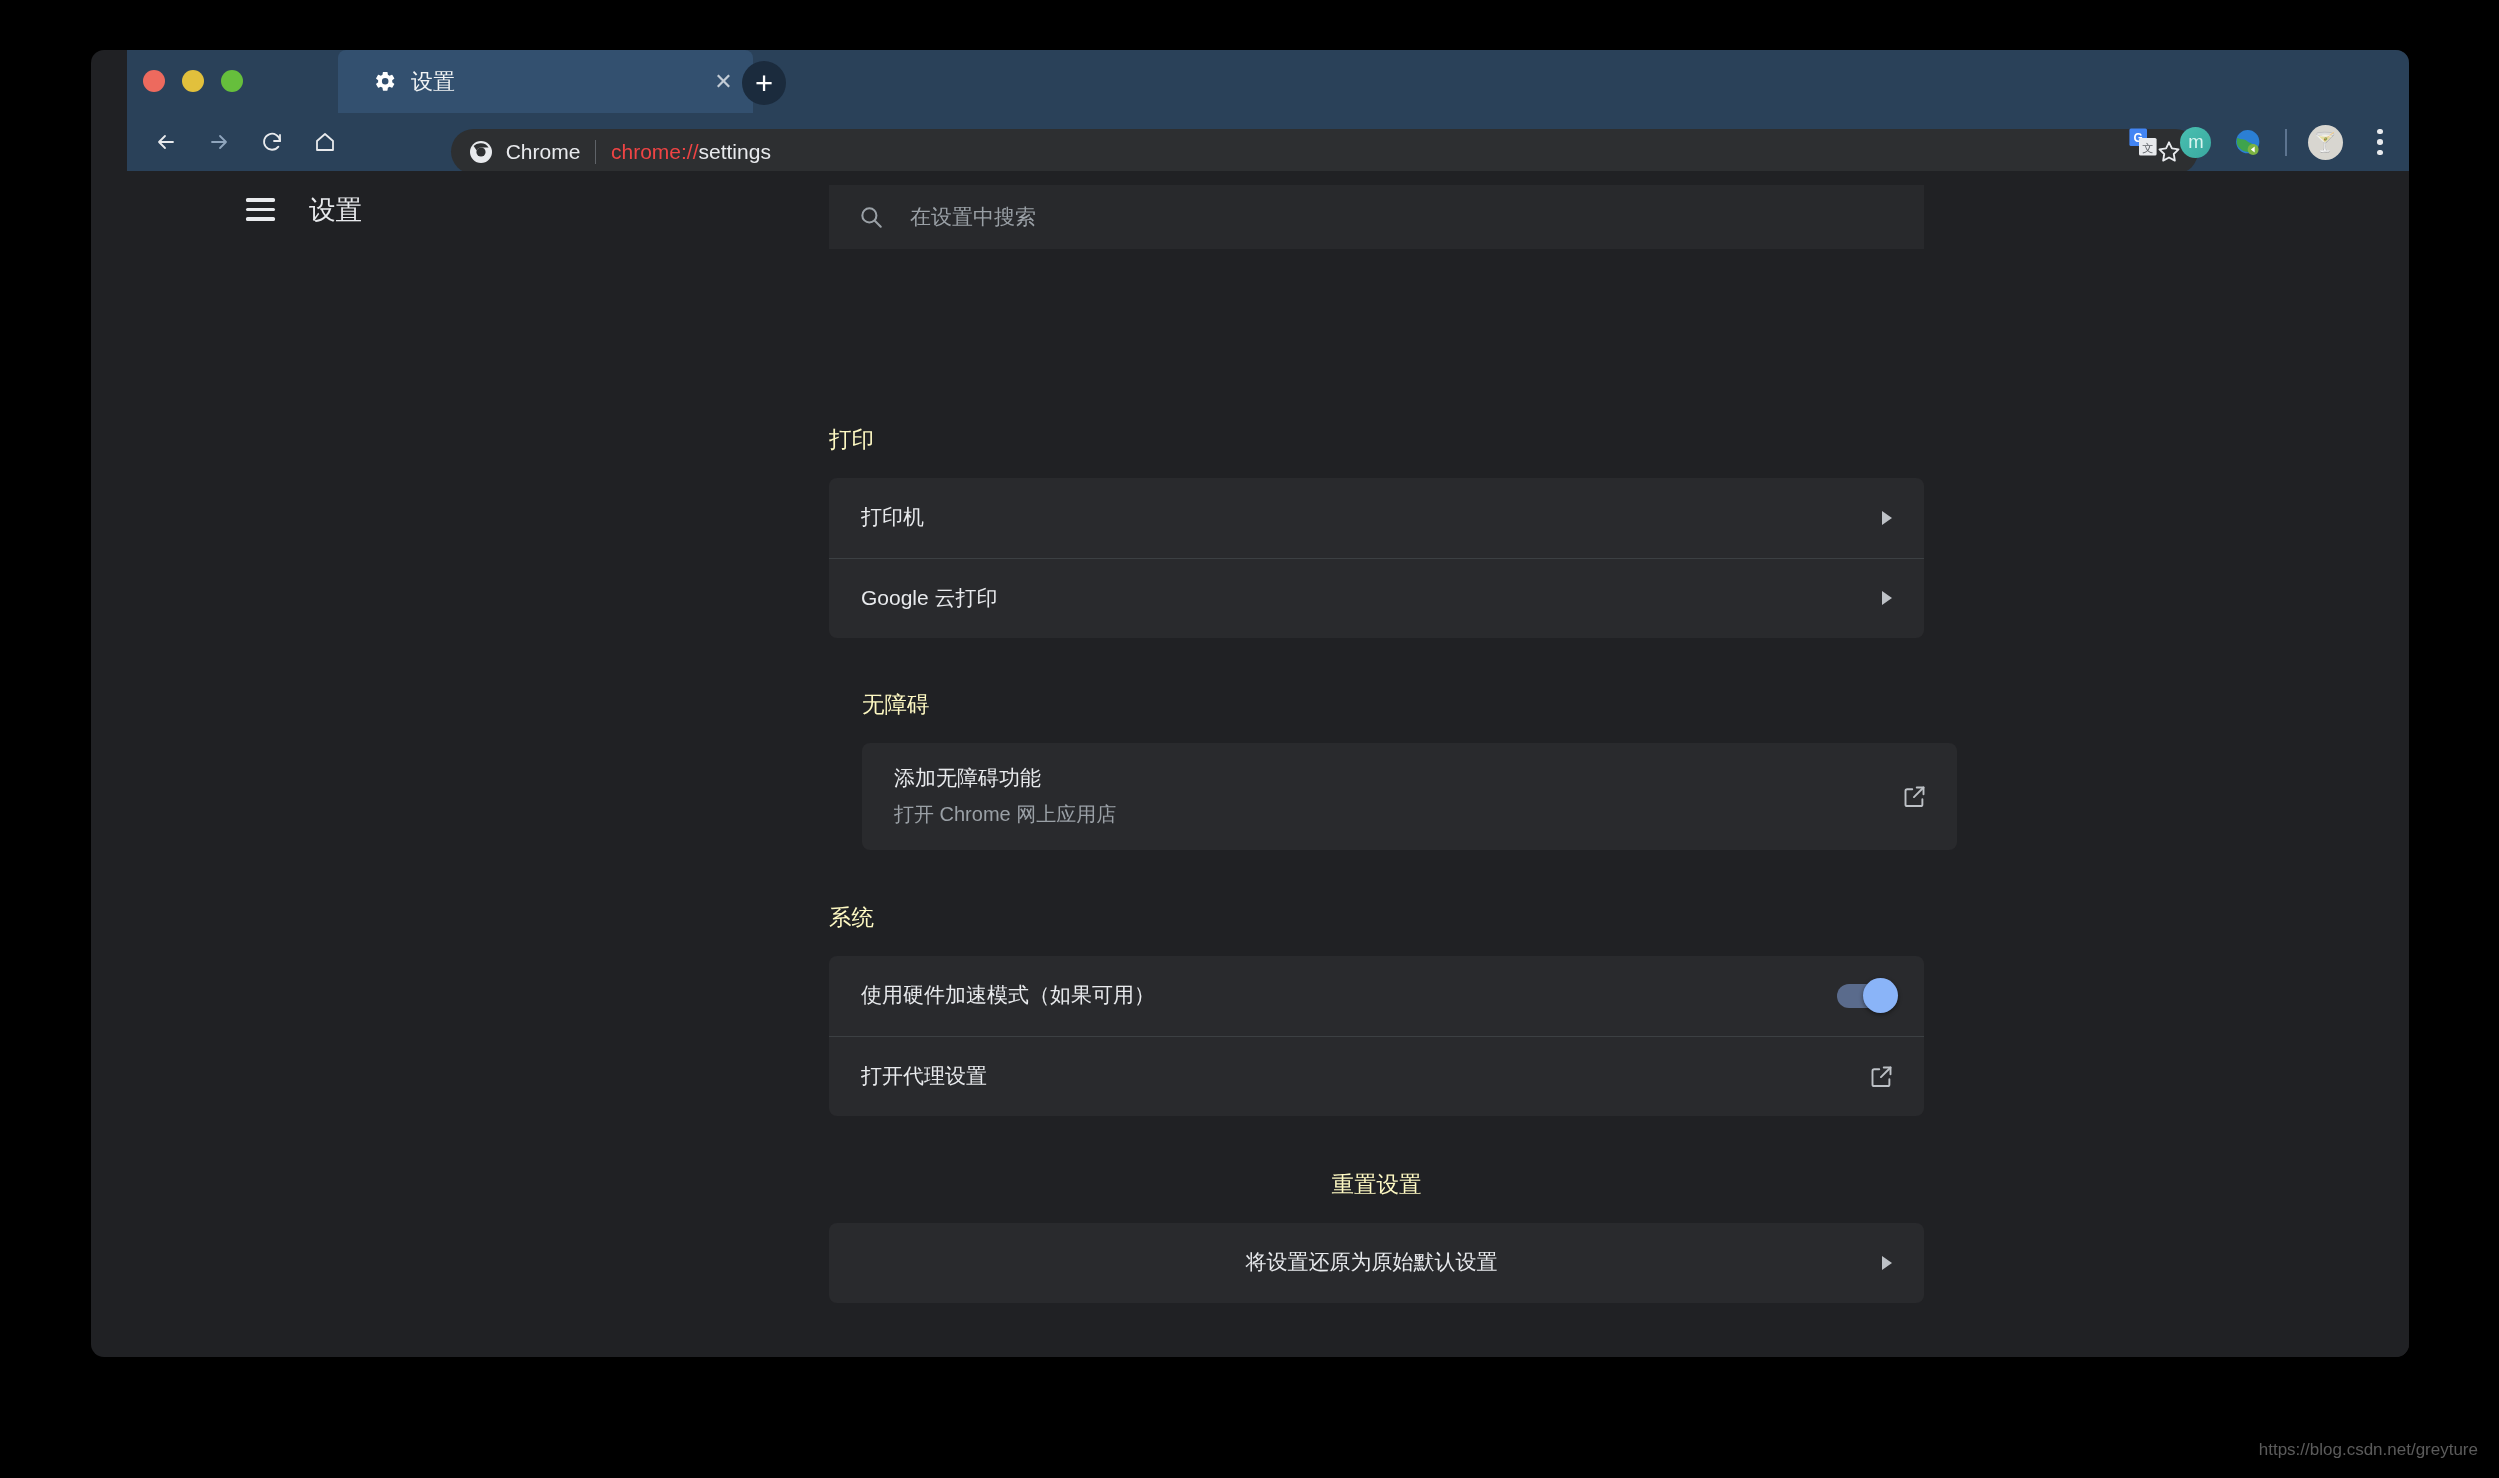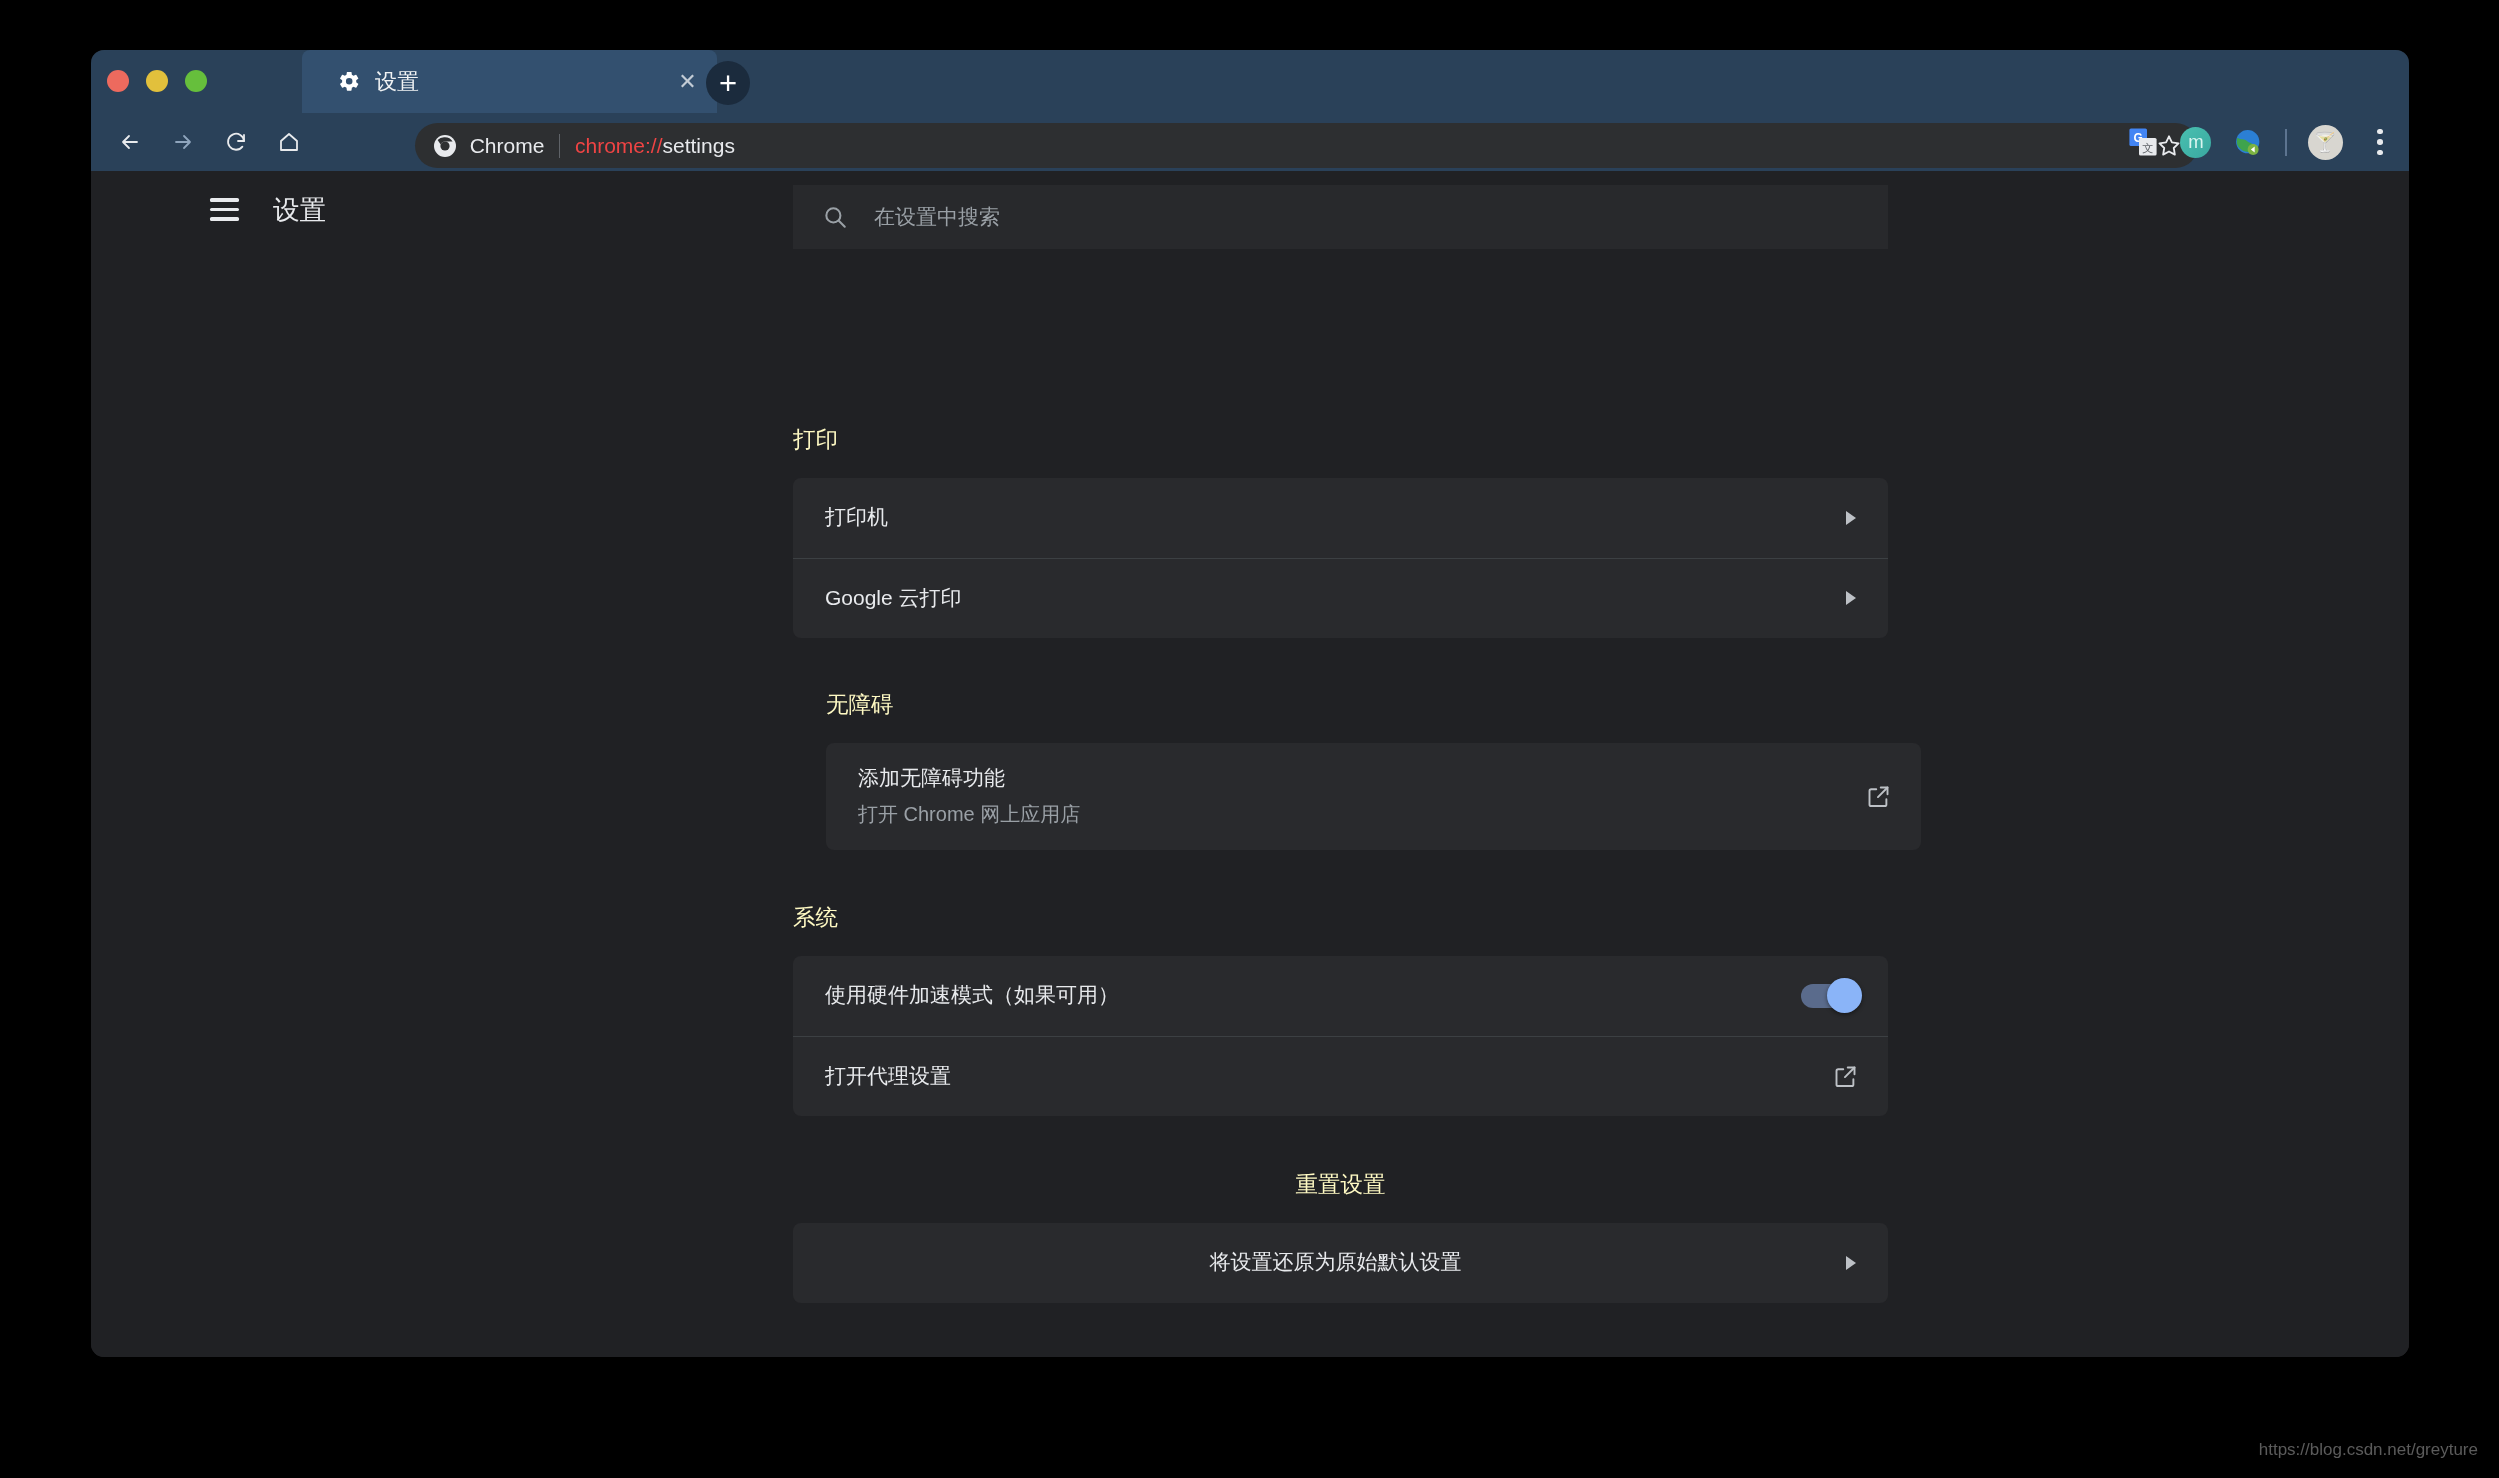--- a/index.html
+++ b/index.html
@@ -16,20 +16,21 @@
   #browser-window {
     position: absolute;
     left: 91px;
     top: 50px;
     width: 2318px;
     height: 1307px;
     background: #202124;
     border-radius: 13px;
     overflow: hidden;
     box-shadow: 0 8px 32px rgba(0,0,0,0.55);
+    padding-left: 36px;
   }
 
   
   #tab-strip {
     position: relative;
     height: 63px;
     background: #2a4159;
   }
   #traffic-lights {
     position: absolute;
@@ -100,21 +101,21 @@
     width: 45px; height: 45px;
     margin-left: 8px;
     display: flex; align-items: center; justify-content: center;
     color: #e8eaed;
   }
   .nav-btn:first-child { margin-left: 16px; }
 
   #omnibox {
     position: absolute;
     left: 324px; right: 211px;
-    top: 10px;
+    top: 16px;
     height: 45px;
     background: #2d2f31;
     border-radius: 22.5px;
     display: flex;
     align-items: center;
     padding: 0 9.7px 0 17.7px;
   }
   #omnibox .chrome-logo { width: 24px; height: 24px; flex: 0 0 auto; }
   #omnibox .site-name {
     margin-left: 13px;

